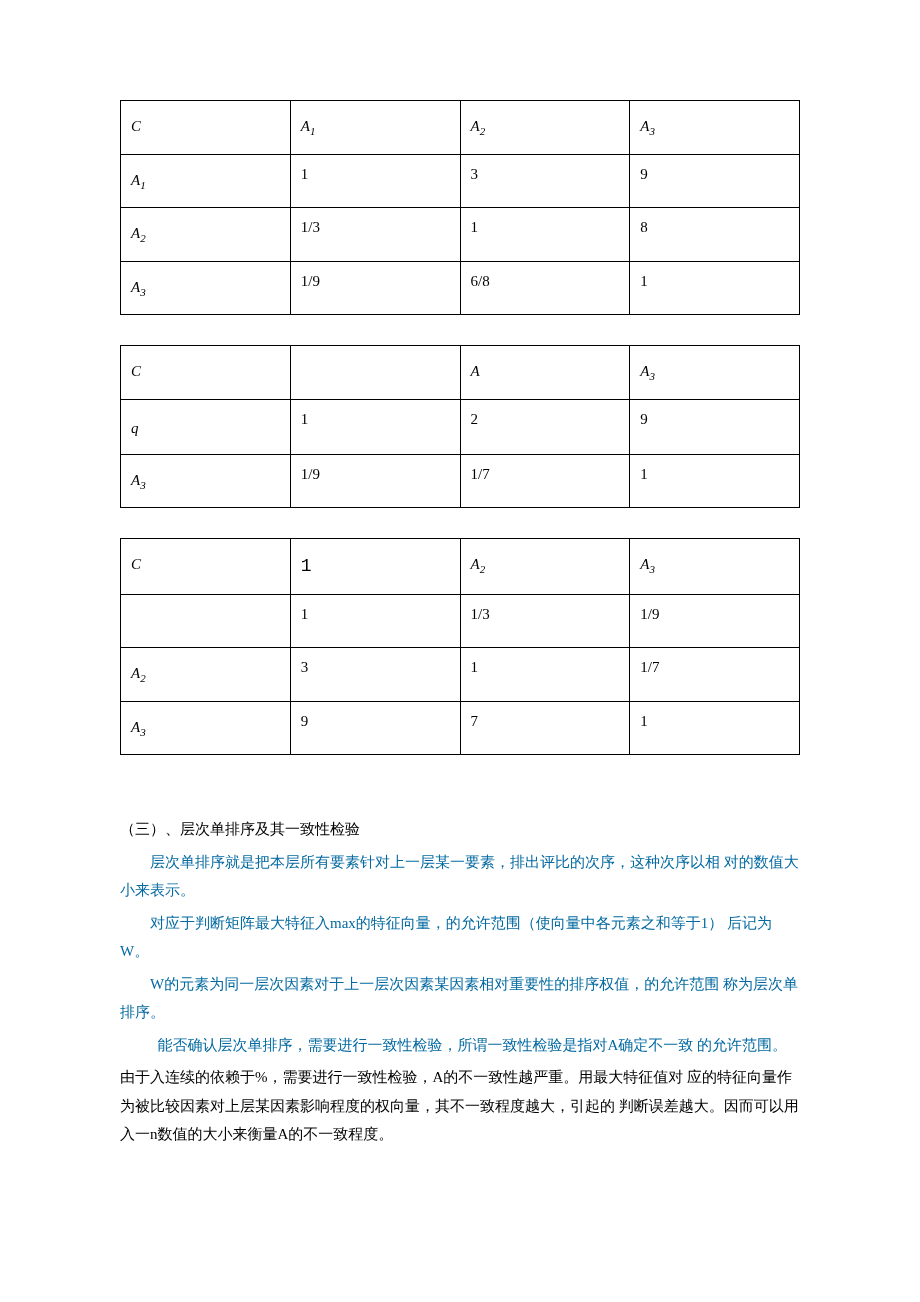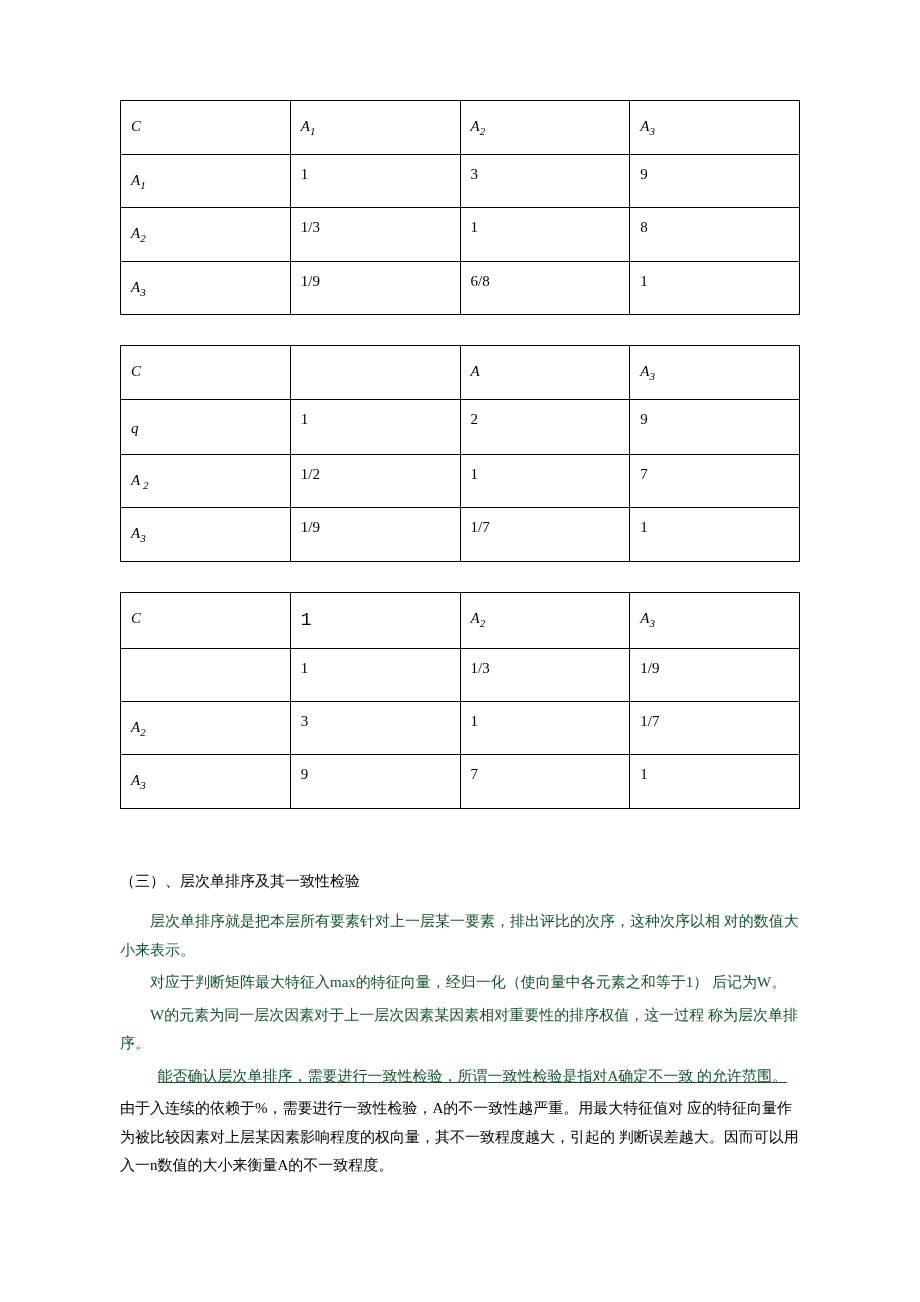--- a/index.html
+++ b/index.html
@@ -32,36 +32,34 @@
       font-style: italic;
       padding: 14px 10px;
     }
     .sub {
       font-size: 11px;
       vertical-align: sub;
       font-style: italic;
     }
     .section-title {
       margin-top: 60px;
-      margin-bottom: 10px;
-      font-family: Liberation Mono, monospace;
+      margin-bottom: 4px;
     }
     .red {
-      color: #14532d;
+      color: #0369a1;
     }
     p {
       margin: 4px 0;
       line-height: 1.9;
     }
     .indent {
       text-indent: 2em;
     }
     .indent2 {
       text-indent: 2.5em;
-      text-decoration: underline;
     }
   </style>
 </head>
 <body>
 
 <table>
   <tbody>
       <tr>
     <td class="header-cell">C</td>
     <td class="header-cell"><span>A</span><span class="sub">1</span></td>
@@ -97,26 +95,20 @@
     <td class="header-cell"><span>A</span><span class="sub"></span></td>
     <td class="header-cell"><span>A</span><span class="sub">3</span></td>
   </tr>
   <tr>
     <td class="row-label" style="vertical-align:bottom;padding-top:16px;">q</td>
     <td>1</td>
     <td>2</td>
     <td>9</td>
   </tr>
   <tr>
-    <td class="row-label"><span>A</span><span class="sub"> 2</span></td>
-    <td>1/2</td>
-    <td>1</td>
-    <td>7</td>
-  </tr>
-  <tr>
     <td class="row-label"><span>A</span><span class="sub">3</span></td>
     <td>1/9</td>
     <td>1/7</td>
     <td>1</td>
   </tr>
 </tbody>
   </table>
 
 <table>
   <tbody>
@@ -143,16 +135,16 @@
     <td>9</td>
     <td>7</td>
     <td>1</td>
   </tr>
 </tbody>
   </table>
 
 <p class="section-title">（三）、层次单排序及其一致性检验</p>
 
 <p class="indent red">层次单排序就是把本层所有要素针对上一层某一要素，排出评比的次序，这种次序以相 对的数值大小来表示。</p>
-<p class="indent red">对应于判断矩阵最大特征入max的特征向量，经归一化（使向量中各元素之和等于1） 后记为W。</p>
-<p class="indent red">W的元素为同一层次因素对于上一层次因素某因素相对重要性的排序权值，这一过程 称为层次单排序。</p>
+<p class="indent red">对应于判断矩阵最大特征入max的特征向量，的允许范围（使向量中各元素之和等于1） 后记为W。</p>
+<p class="indent red">W的元素为同一层次因素对于上一层次因素某因素相对重要性的排序权值，的允许范围 称为层次单排序。</p>
 <p class="indent2 red"> 能否确认层次单排序，需要进行一致性检验，所谓一致性检验是指对A确定不一致 的允许范围。</p>
 <p>由于入连续的依赖于%，需要进行一致性检验，A的不一致性越严重。用最大特征值对 应的特征向量作为被比较因素对上层某因素影响程度的权向量，其不一致程度越大，引起的 判断误差越大。因而可以用入一n数值的大小来衡量A的不一致程度。</p>
 
 </body></html>

